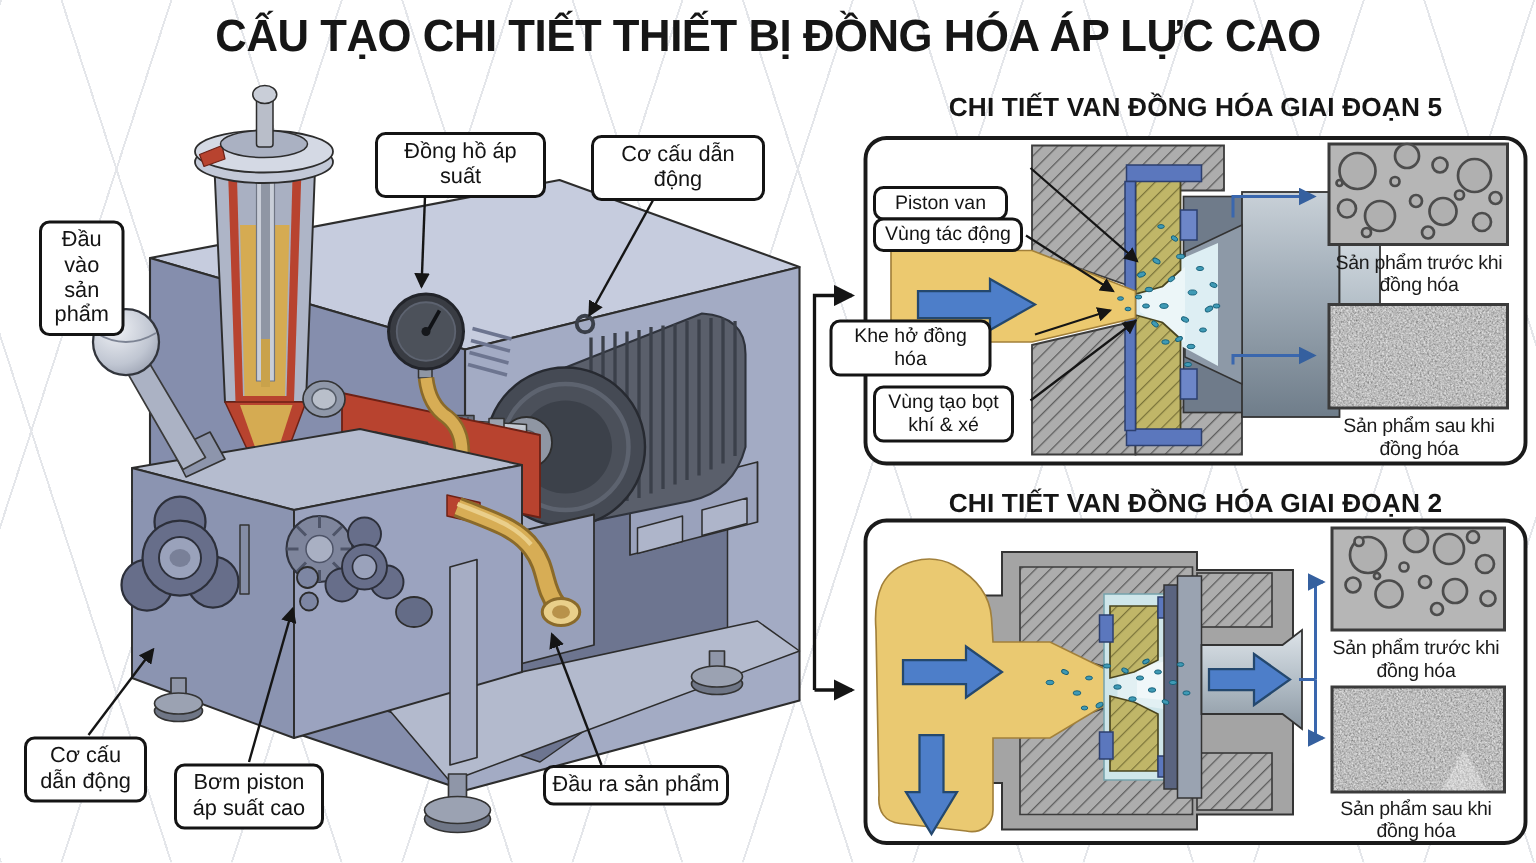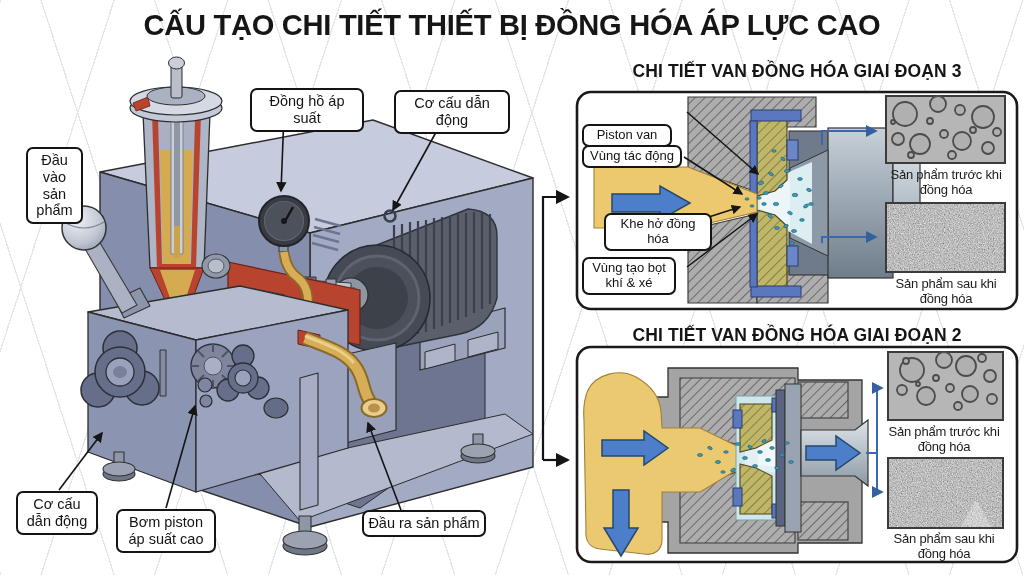--- a/index.html
+++ b/index.html
@@ -452,24 +452,24 @@
 
 <div class="title">CẤU TẠO CHI TIẾT THIẾT BỊ ĐỒNG HÓA ÁP LỰC CAO</div>
 
 <div class="callout" style="left:26px;top:147px;width:57px;">Đầu vào sản phẩm</div>
 <div class="callout" style="left:250px;top:88px;width:114px;">Đồng hồ áp suất</div>
 <div class="callout" style="left:394px;top:90px;width:116px;">Cơ cấu dẫn động</div>
 <div class="callout" style="left:16px;top:491px;width:82px;">Cơ cấu dẫn động</div>
 <div class="callout" style="left:116px;top:509px;width:100px;">Bơm piston áp suất cao</div>
 <div class="callout" style="left:362px;top:510px;width:124px;">Đầu ra sản phẩm</div>
 
-<div class="ptitle" style="left:577px;top:61px;width:440px;">CHI TIẾT VAN ĐỒNG HÓA GIAI ĐOẠN 3</div>
+<div class="ptitle" style="left:577px;top:61px;width:440px;">CHI TIẾT VAN ĐỒNG HÓA GIAI ĐOẠN 5</div>
 <div class="plabel" style="left:582px;top:99px;width:90px;margin-top:25px;">Piston van</div>
 <div class="plabel" style="left:582px;top:145px;width:100px;">Vùng tác động</div>
-<div class="plabel" style="left:604px;top:213px;width:108px;">Khe hở đồng hóa</div>
+<div class="plabel" style="left:553px;top:213px;width:108px;">Khe hở đồng hóa</div>
 <div class="plabel" style="left:582px;top:257px;width:94px;">Vùng tạo bọt khí &amp; xé</div>
 <div class="cap" style="left:880px;top:167px;width:132px;">Sản phẩm trước khi đồng hóa</div>
 <div class="cap" style="left:880px;top:276px;width:132px;">Sản phẩm sau khi đồng hóa</div>
 
 <div class="ptitle" style="left:577px;top:325px;width:440px;">CHI TIẾT VAN ĐỒNG HÓA GIAI ĐOẠN 2</div>
 <div class="cap" style="left:878px;top:424px;width:132px;">Sản phẩm trước khi đồng hóa</div>
 <div class="cap" style="left:878px;top:531px;width:132px;">Sản phẩm sau khi đồng hóa</div>
 
 </div>
 

